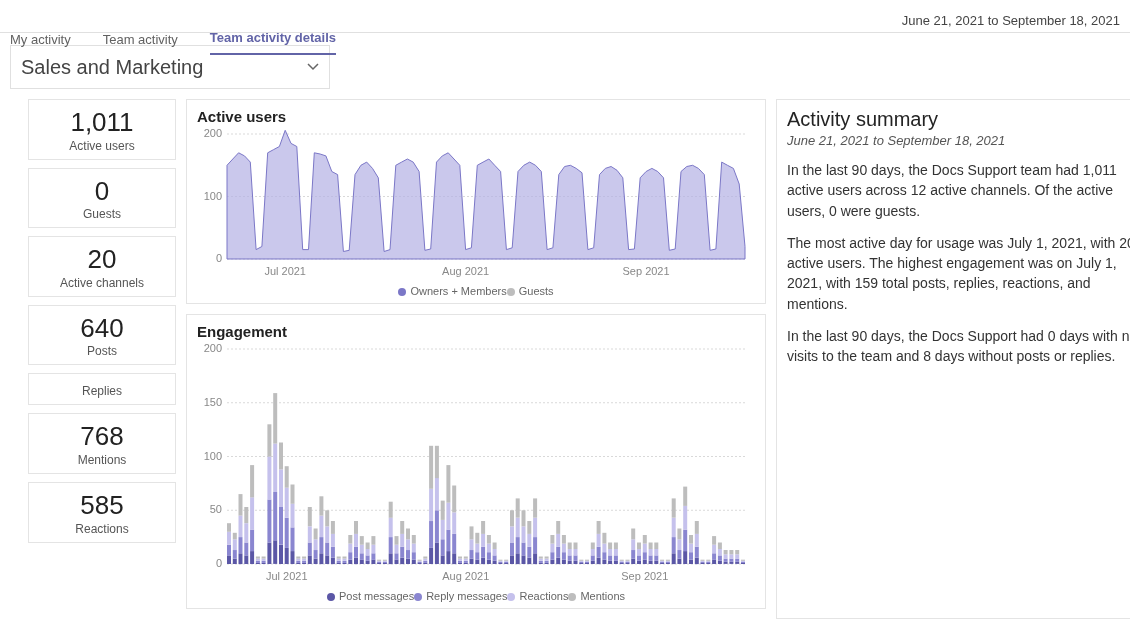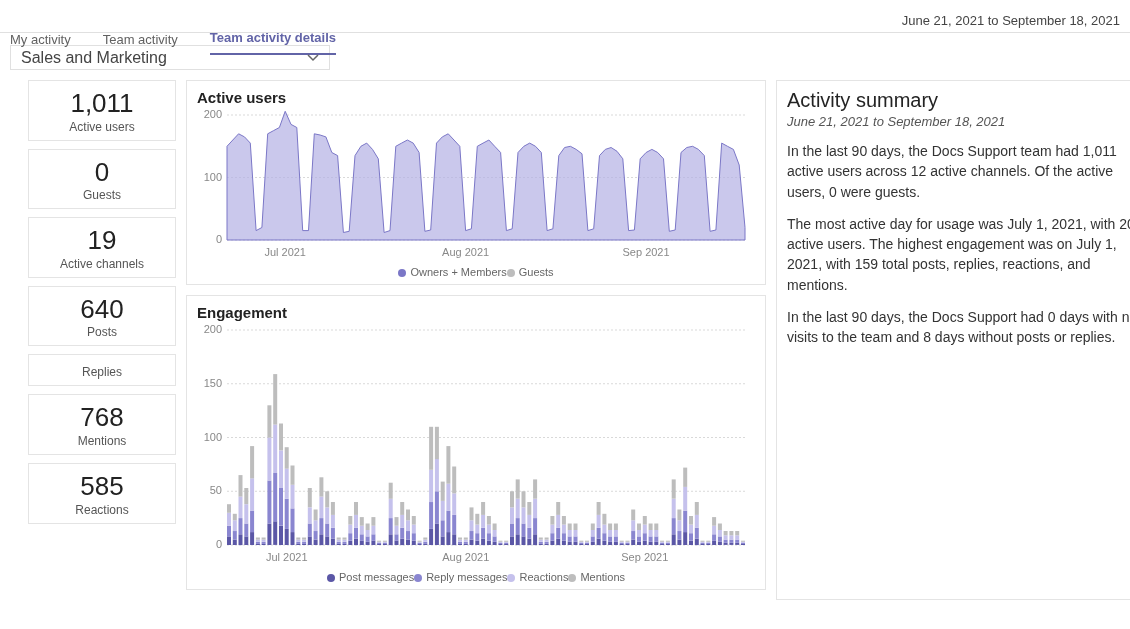--- a/index.html
+++ b/index.html
@@ -4,21 +4,21 @@
 <style>
   * { box-sizing: border-box; }
   html, body { margin:0; padding:0; font-family: "Segoe UI", Arial, sans-serif; background:#ffffff; color:#242424; }
   .page { width:1130px; height:629px; position:relative; }
   .topbar { display:flex; align-items:center; justify-content:space-between; padding:4px 10px 0 10px; height:32px; }
   .tabs { display:flex; gap:32px; font-size:13px; color:#616161;align-items:flex-end; }
   .tab { padding:4px 0 8px 0; cursor:pointer; }
   .tab.active { color:#6264a7; font-weight:600; border-bottom:2px solid #6264a7;margin-top:44px; }
   .daterange { font-size:13px; color:#444; padding-top:4px; }
   .hr { height:1px; background:#e0e0e0; margin:0 0 12px 0; }
-  .dropdown { margin:0 0 10px 10px; width:320px; height:25px; border:1px solid #e0e0e0; background:#fff; display:flex; align-items:center; justify-content:space-between; padding:0 10px; font-size:16px; color:#444; cursor:pointer; }
+  .dropdown { margin:0 0 10px 10px; width:320px; height:44px; border:1px solid #e0e0e0; background:#fff; display:flex; align-items:center; justify-content:space-between; padding:0 10px; font-size:20px; color:#444; cursor:pointer; }
   .chev { width:12px; height:12px; }
   .grid { display:grid; grid-template-columns:148px 580px 380px; grid-template-rows:auto auto; gap:10px; padding:0 28px; }
   .cards { display:flex; flex-direction:column; gap:8px; }
   .card { border:1px solid #e4e4e4; background:#fff; text-align:center; padding:8px 4px 6px 4px; }
   .card .num { font-size:26px; font-weight:400; color:#222; line-height:1.1; }
   .card .lbl { font-size:12px; color:#555; margin-top:2px; }
   .panel { border:1px solid #e4e4e4; background:#fff; padding:8px 10px 4px 10px; }
   .panel h3 { margin:0 0 4px 0; font-size:15px; font-weight:700; color:#222; }
   .summary h2 { margin:0 0 2px 0; font-size:20px; font-weight:400; }
   .summary .sub { font-style:italic; color:#555; font-size:13px; margin-bottom:12px; }
@@ -57,21 +57,21 @@
   <div class="cards" id="cards-col">
         <div class="card">
           <div class="num">1,011</div>
           <div class="lbl">Active users</div>
         </div>
         <div class="card">
           <div class="num">0</div>
           <div class="lbl">Guests</div>
         </div>
         <div class="card">
-          <div class="num">19</div>
+          <div class="num">20</div>
           <div class="lbl">Active channels</div>
         </div>
         <div class="card">
           <div class="num">640</div>
           <div class="lbl">Posts</div>
         </div>
         <div class="card">
           <div class="lbl">Replies</div>
         </div>
         <div class="card">

